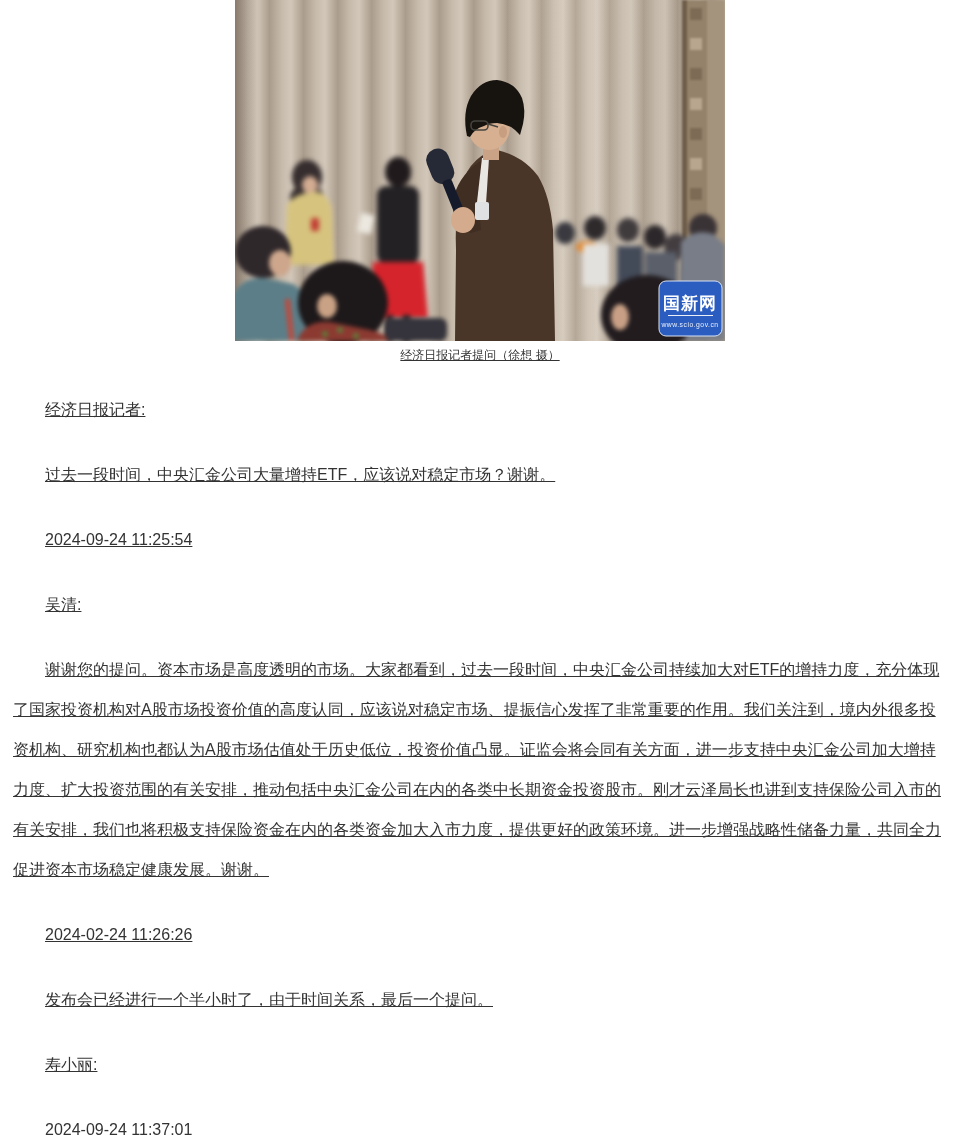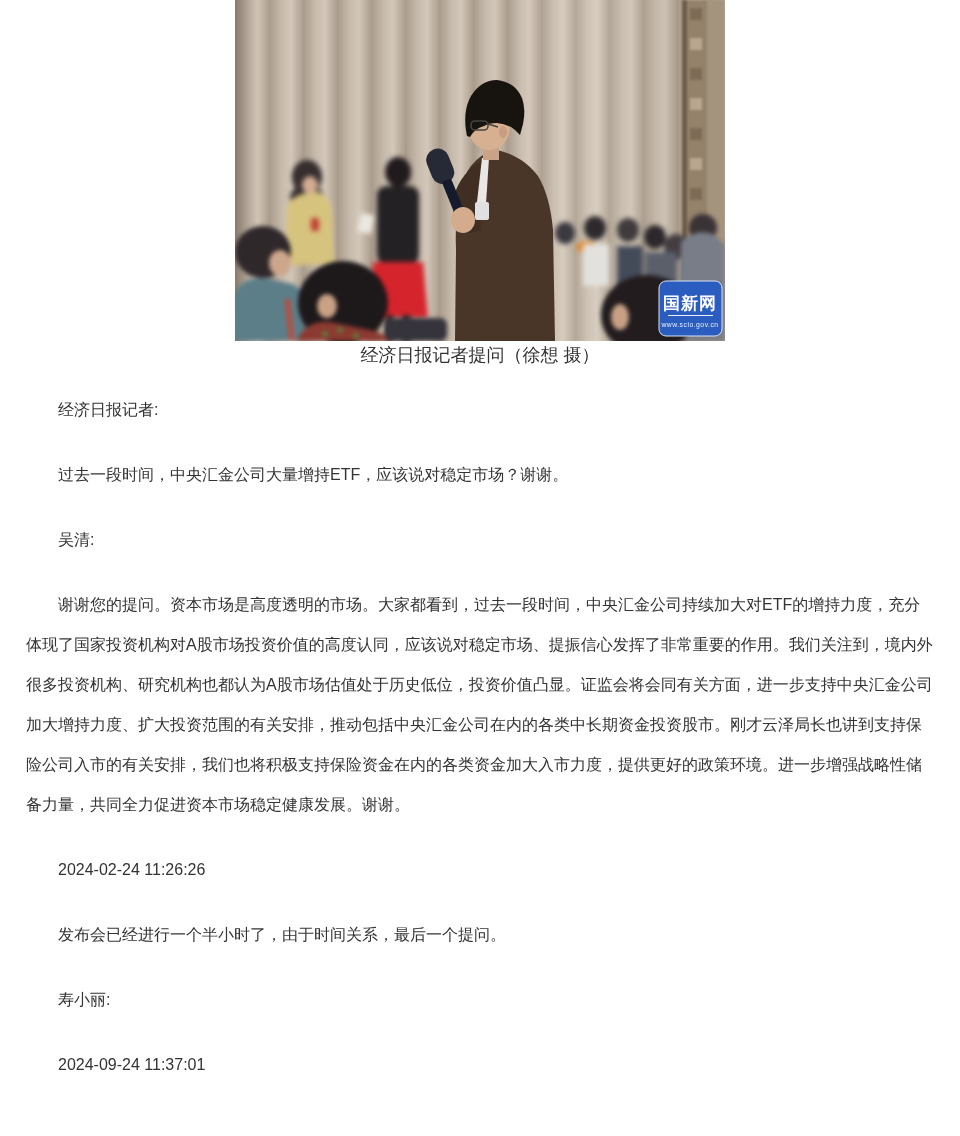--- a/index.html
+++ b/index.html
@@ -1,41 +1,41 @@
 <!DOCTYPE html>
 <html><head>
 <meta charset="utf-8">
 <style>
   html, body { margin: 0; padding: 0; background: #ffffff; }
   .page {
     width: 960px; height: 1136px; overflow: hidden;
     font-family: "Liberation Sans", sans-serif;
-    color: #333333; background: #ffffff;
+    color: #333333; background: #ffffff; text-decoration: underline;
   }
   
   .photo {
     width: 490px; height: 341px; margin: 0 auto;
     position: relative; overflow: hidden;
     background:
       linear-gradient(90deg, rgba(55,42,32,0.28) 0, rgba(55,42,32,0) 5%,
                       rgba(255,255,255,0) 55%, rgba(255,250,240,0.14) 72%,
                       rgba(60,50,40,0.10) 100%),
       repeating-linear-gradient(90deg, #a99b8b 0px, #c7bbac 13px, #d2c7b9 22px, #ad9f8f 34px),
       #c2b5a6;
   }
   .photo svg { position: absolute; left: 0; top: 0; display: block; }
   
   .caption {
     margin: 4px auto 0 auto;
     text-align: center;
-    font-size: 18px; line-height: 20px; color: #333333;
+    font-size: 12px; line-height: 20px; color: #333333;
   }
   
   .content { padding: 0 10px; font-size: 16px; line-height: 40px; }
-  .content p { margin: 25px 16px; text-indent: 2em; color: #333333; }
+  .content p { margin: 25px 3px; text-indent: 2em; color: #333333; }
 </style>
 </head>
 <body>
 
 <div class="page">
 
   <figure class="photo" style="margin:0 auto;">
     <svg width="490" height="341" viewBox="0 0 490 341">
 
       <g style="filter: blur(1.2px)">
@@ -125,20 +125,21 @@
         <text x="455" y="327" text-anchor="middle" font-size="6.8" fill="#eaf0fb" letter-spacing="0.5" font-family="Liberation Sans, sans-serif">www.scio.gov.cn</text>
       </g>
     </svg>
   </figure>
 
   <div class="caption">经济日报记者提问（徐想 摄）</div>
 
   <div class="content">
     <p>经济日报记者:</p>
     <p>过去一段时间，中央汇金公司大量增持ETF，应该说对稳定市场？谢谢。</p>
+    <p>2024-09-24 11:25:54</p>
     <p>吴清:</p>
     <p>谢谢您的提问。资本市场是高度透明的市场。大家都看到，过去一段时间，中央汇金公司持续加大对ETF的增持力度，充分体现了国家投资机构对A股市场投资价值的高度认同，应该说对稳定市场、提振信心发挥了非常重要的作用。我们关注到，境内外很多投资机构、研究机构也都认为A股市场估值处于历史低位，投资价值凸显。证监会将会同有关方面，进一步支持中央汇金公司加大增持力度、扩大投资范围的有关安排，推动包括中央汇金公司在内的各类中长期资金投资股市。刚才云泽局长也讲到支持保险公司入市的有关安排，我们也将积极支持保险资金在内的各类资金加大入市力度，提供更好的政策环境。进一步增强战略性储备力量，共同全力促进资本市场稳定健康发展。谢谢。</p>
     <p>2024-02-24 11:26:26</p>
     <p>发布会已经进行一个半小时了，由于时间关系，最后一个提问。</p>
     <p>寿小丽:</p>
     <p>2024-09-24 11:37:01</p>
   </div>
 
 </div>
 

